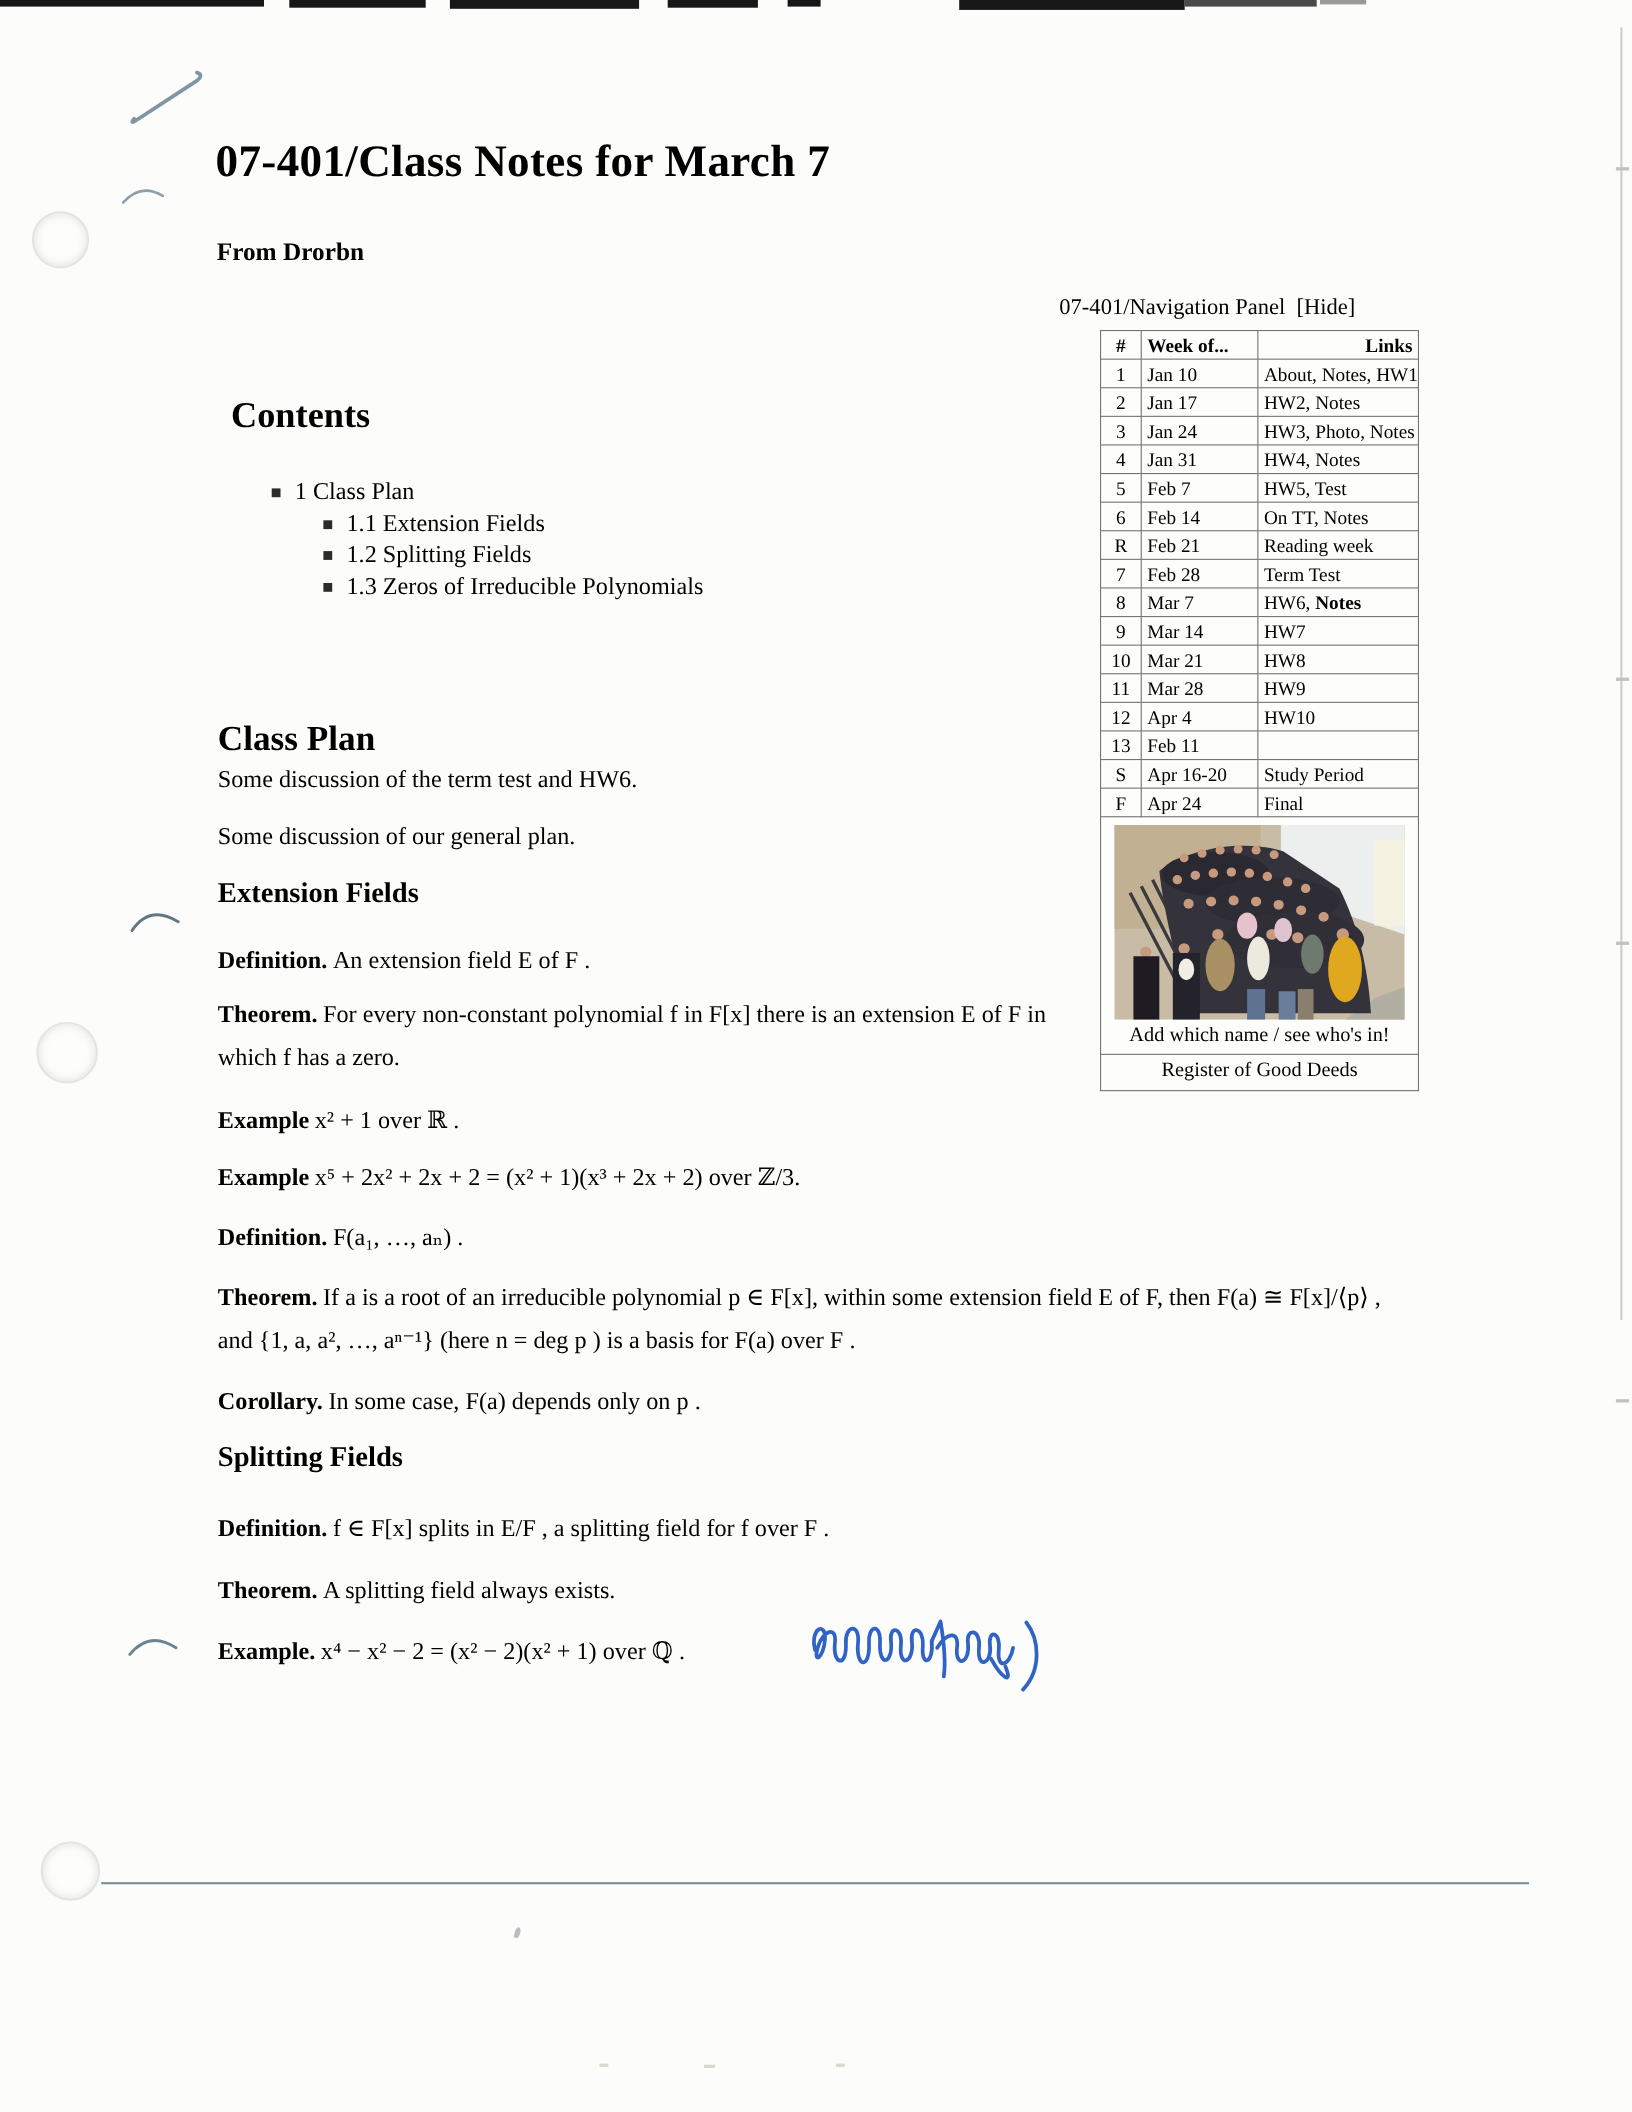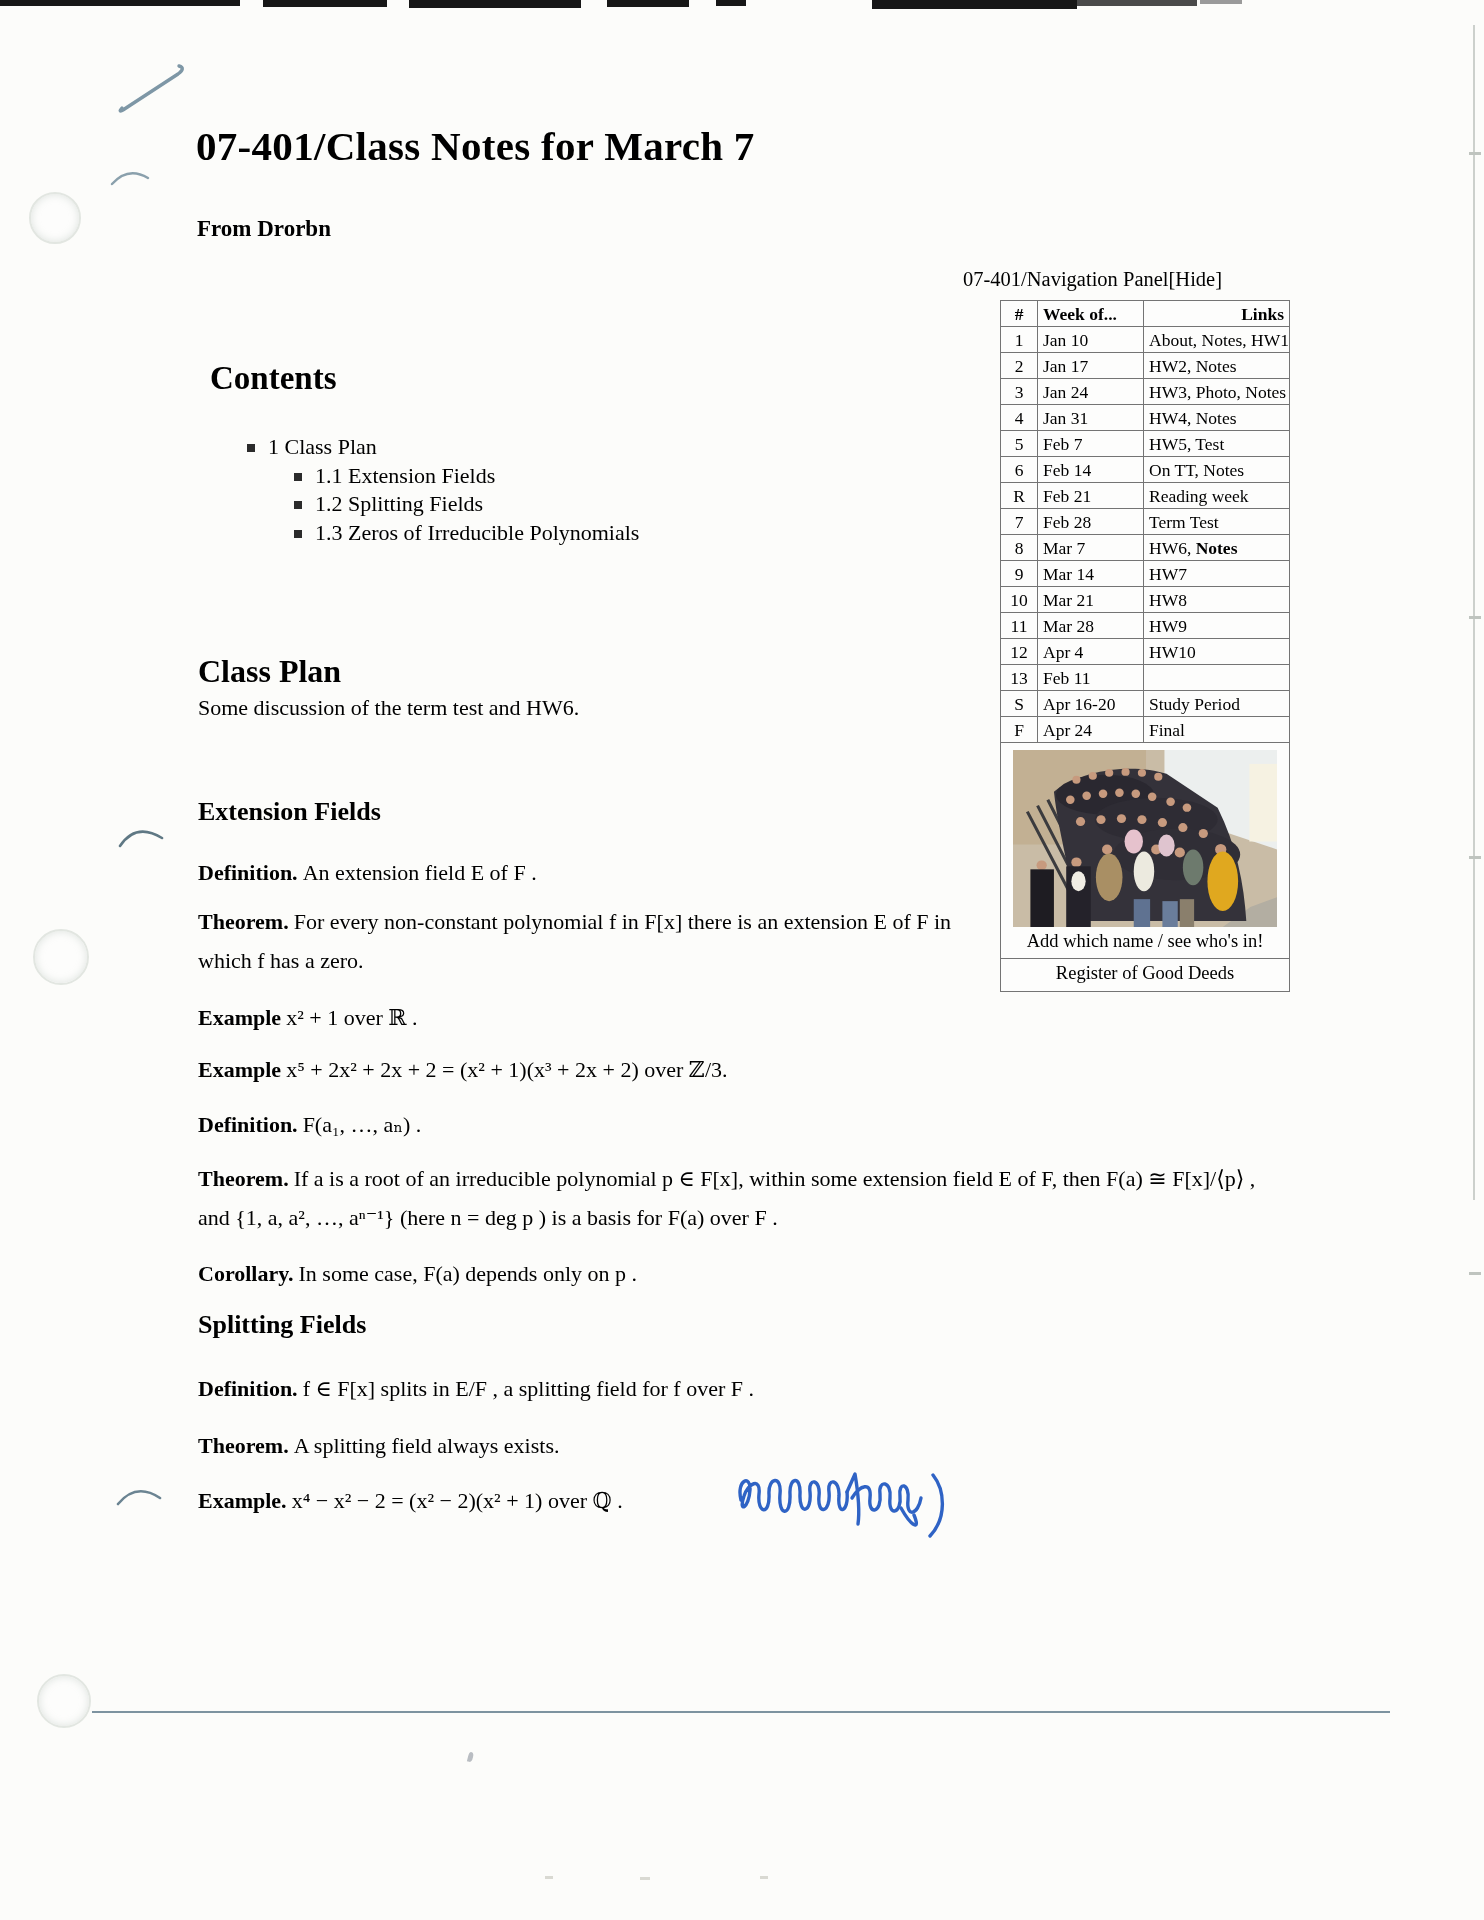--- a/index.html
+++ b/index.html
@@ -22,21 +22,21 @@
   .toc{position:absolute;left:247px;top:433px;font-size:22px;}
   .toc-item{height:28.5px;line-height:28.5px;white-space:nowrap;}
   .toc-item.lvl2{padding-left:47px;}
   .sq{display:inline-block;width:8px;height:8px;background:#2b2b2b;margin-right:13px;vertical-align:2px;}
   .h2{position:absolute;left:198px;font-size:32px;font-weight:bold;margin-top:39px;}
   .h3{position:absolute;left:198px;font-size:26px;font-weight:bold;}
   .para{position:absolute;left:198px;font-size:22px;line-height:39px;}
   .para b{padding-right:5px;}
   
   .nav-title{position:absolute;left:963px;top:268px;font-size:20.5px;white-space:nowrap;}
-  .nav-title .hide{}
+  .nav-title .hide{padding-left:10px;}
   .panel{position:absolute;left:1000px;top:300px;width:290px;background:#fdfdfc;}
   .panel table{border-collapse:collapse;width:100%;font-size:17.5px;table-layout:fixed;}
   .panel td,.panel th{border:1px solid #747474;padding:1.5px 5px;height:22px;line-height:20px;
         overflow:hidden;white-space:nowrap;}
   .panel th{font-weight:bold;}
   .c-num{width:26px;text-align:center;}
   .c-week{width:95px;text-align:left;}
   .c-links{text-align:left;}
   th.c-week{text-align:left;}
   th.c-links{text-align:right;}
@@ -90,20 +90,21 @@
   <div class="toc-head">Contents</div>
   <div class="toc">
       <div class="toc-item lvl1"><span class="sq"></span><span>1 Class Plan</span></div>
       <div class="toc-item lvl2"><span class="sq"></span><span>1.1 Extension Fields</span></div>
       <div class="toc-item lvl2"><span class="sq"></span><span>1.2 Splitting Fields</span></div>
       <div class="toc-item lvl2"><span class="sq"></span><span>1.3 Zeros of Irreducible Polynomials</span></div>
     </div>
 
   <div class="h2" style="top:614px;">Class Plan</div>
   <div class="para" style="top:688px;">Some discussion of the term test and HW6.</div>
+  <div class="para" style="top:740px;">Some discussion of our general plan.</div>
 
   <div class="h3" style="top:797px;">Extension Fields</div>
 
   <div class="para" style="top:853px;">
     <b>Definition.</b><span>An extension field E of F .</span>
   </div>
   <div class="para" style="top:902px;width:800px;">
     <b>Theorem.</b><span>For every non-constant polynomial f in F[x] there is an extension E of F in which f has a zero.</span>
   </div>
   <div class="para" style="top:998px;">

